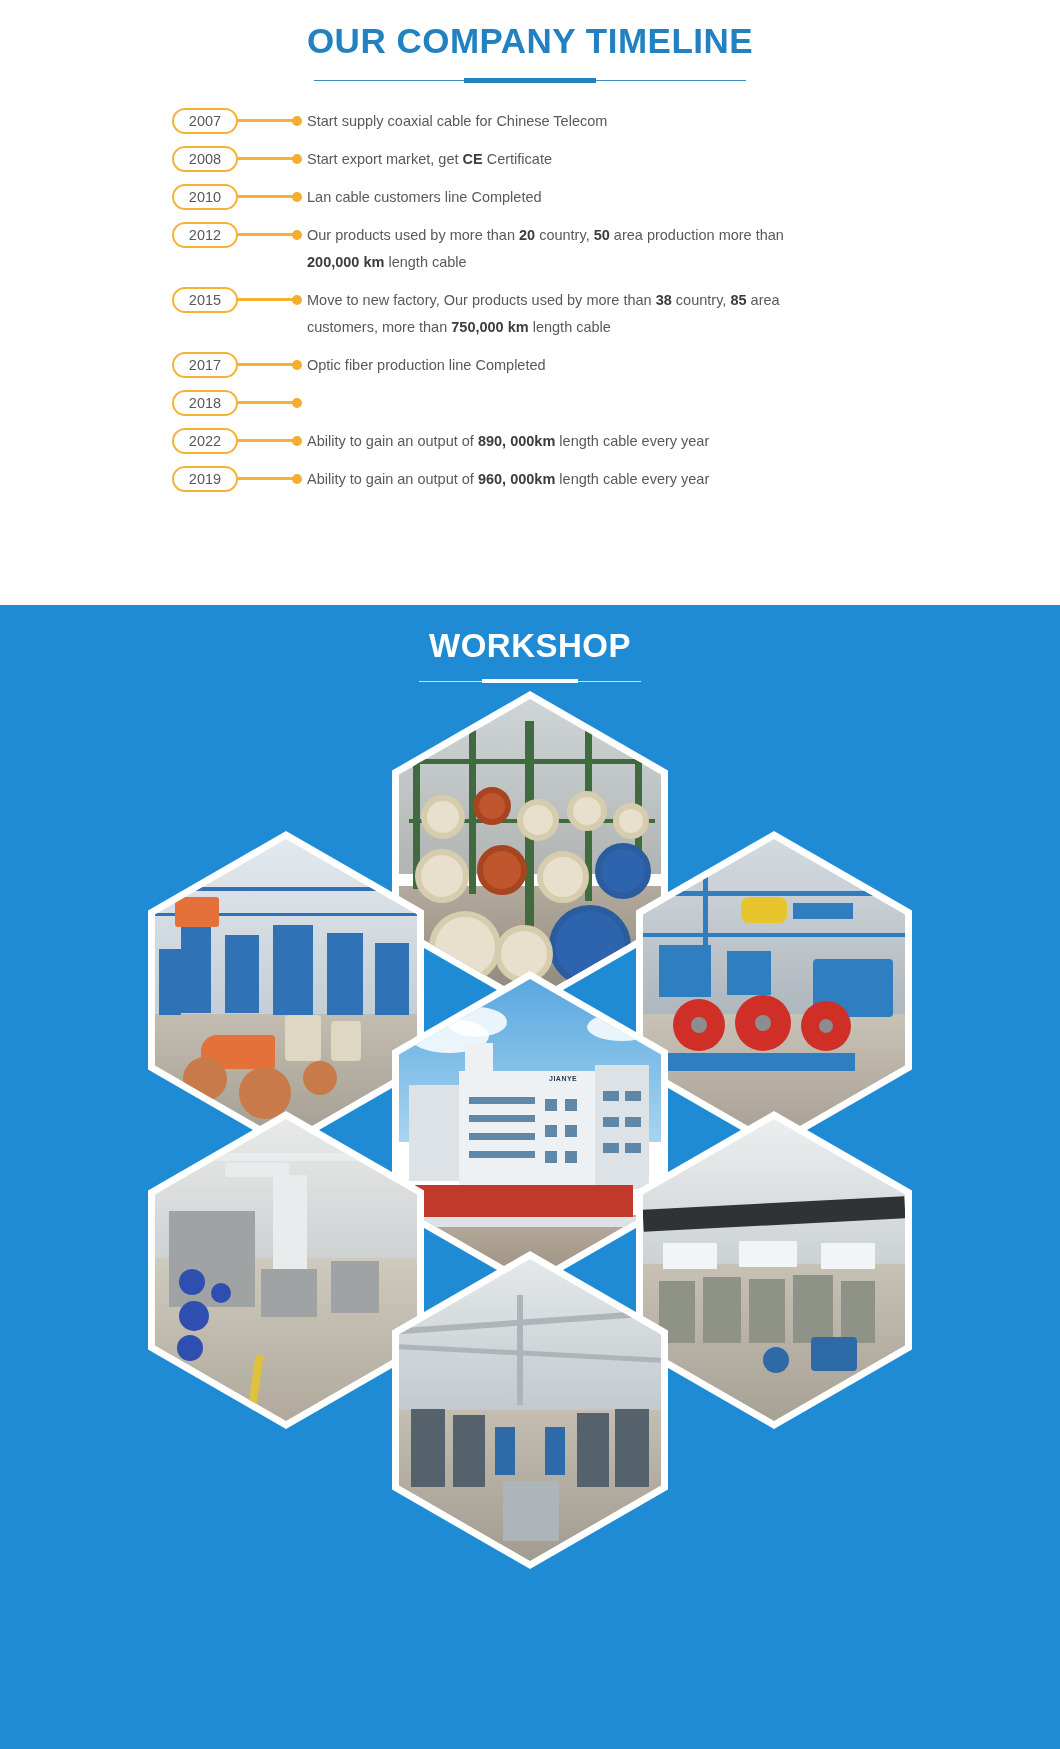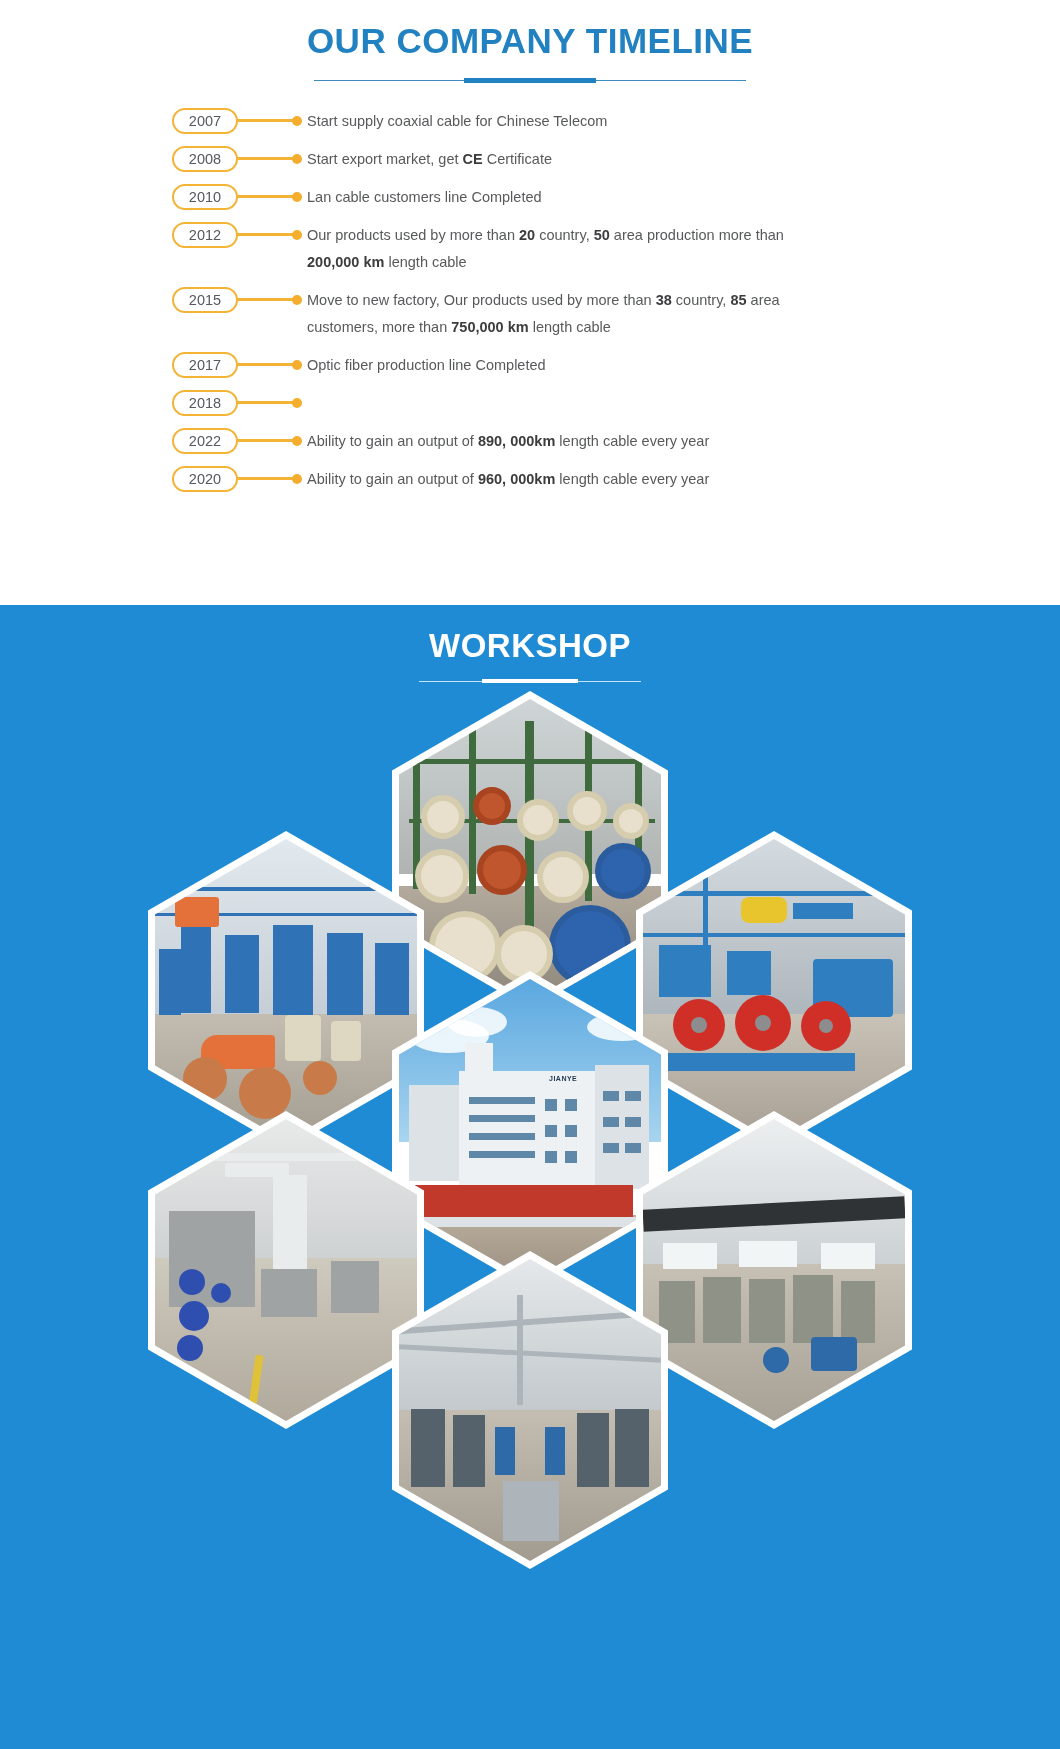--- a/index.html
+++ b/index.html
@@ -388,21 +388,21 @@
         <div class="connector"></div>
         <div class="dot"></div>
       </div>
       <div class="tl-text">
         <span>Ability to gain an output of </span><b>890, 000km</b><span> length cable every year</span>
       </div>
     </div>
 
     <div class="tl-row">
       <div class="tl-left">
-        <div class="year-pill">2020</div>
+        <div class="year-pill">2019</div>
         <div class="connector"></div>
         <div class="dot"></div>
       </div>
       <div class="tl-text">
         <span>Ability to gain an output of </span><b>960, 000km</b><span> length cable every year</span>
       </div>
     </div>
 
   </div>
 </section>

